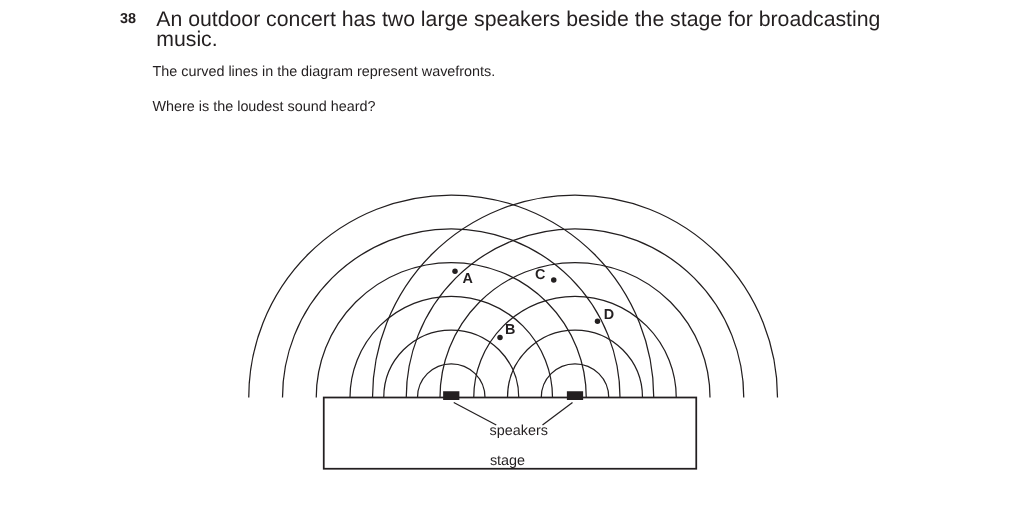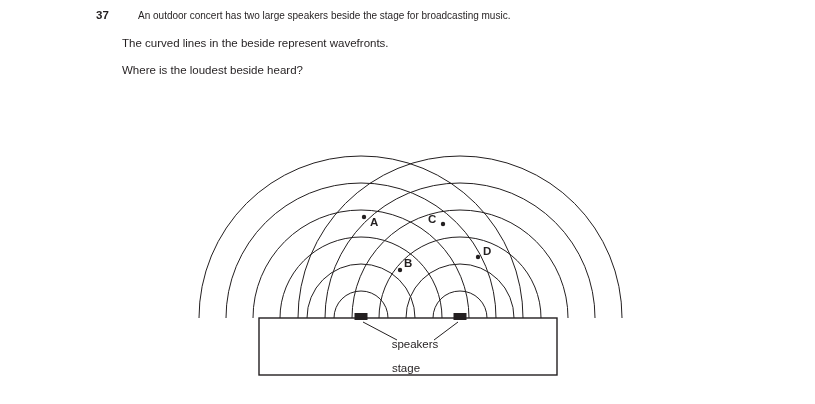--- a/index.html
+++ b/index.html
@@ -42,22 +42,22 @@
     left: 0;
     top: 0;
     width: 22px;
     font-size: 11.5px;
     font-weight: bold;
     line-height: 15px;
     color: #231f20;
   }
 
   .q-text {
-    margin-left: 42px;
-    font-size: 10px;
+    margin-left: 29px;
+    font-size: 17px;
     line-height: 15.5px;
     color: #231f20;
   }
 
   .para {
     margin-left: 26px;
     font-size: 11.5px;
     line-height: 15.5px;
     color: #231f20;
     margin-bottom: 12px;
@@ -88,28 +88,28 @@
   }
 </style>
 </head>
 <body>
 
 <div id="page">
 
   <div class="question-block">
 
     <div class="q-row">
-      <span class="q-number">37</span>
+      <span class="q-number">38</span>
       <div class="q-text">An outdoor concert has two large speakers beside the stage for broadcasting music.</div>
     </div>
 
 
-    <div class="para">The curved lines in the beside represent wavefronts.</div>
+    <div class="para">The curved lines in the diagram represent wavefronts.</div>
 
-    <div class="para">Where is the loudest beside heard?</div>
+    <div class="para">Where is the loudest sound heard?</div>
 
   </div>
 
   <svg id="diagram" viewBox="0 0 815 404">
 
     <defs>
       <clipPath id="above-stage">
         <rect x="0" y="100" width="815" height="218"></rect>
       </clipPath>
     </defs>

